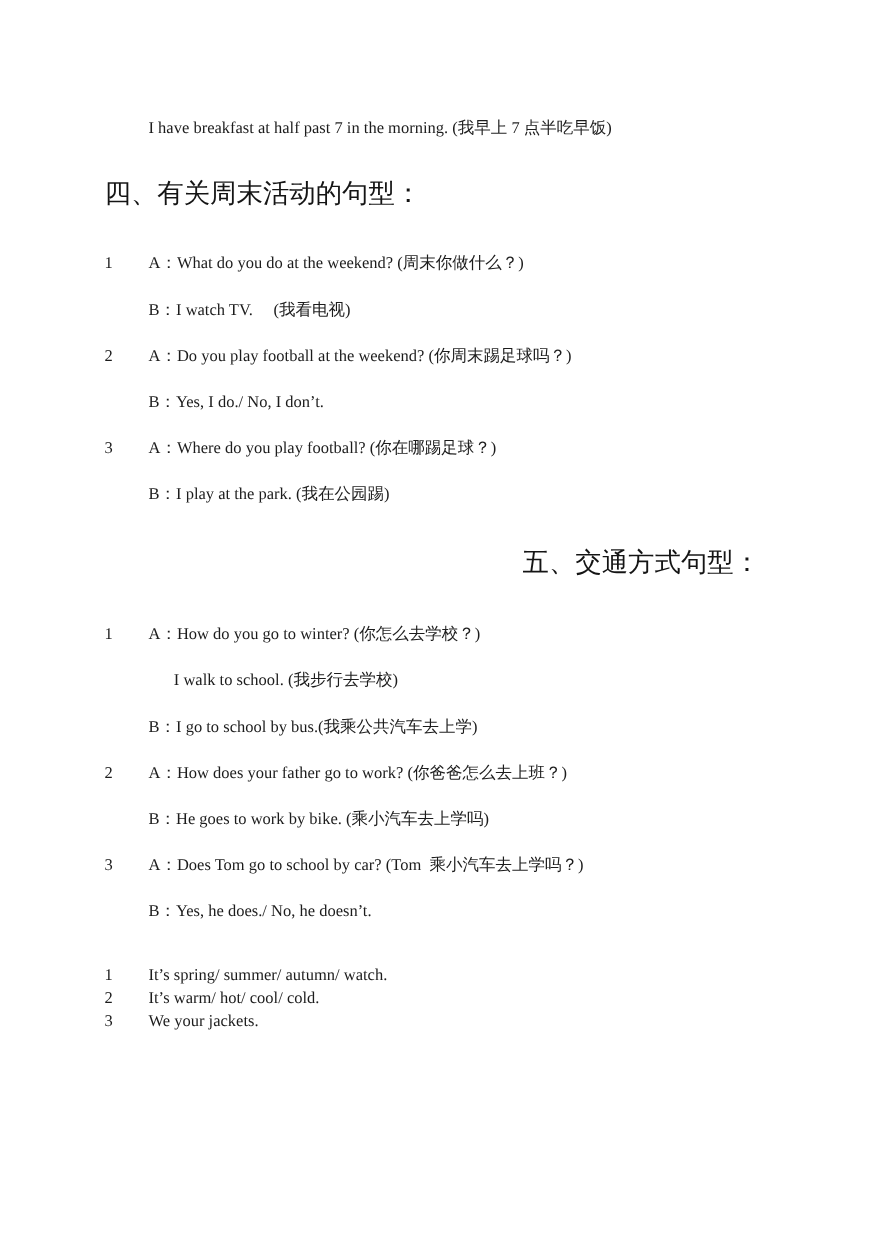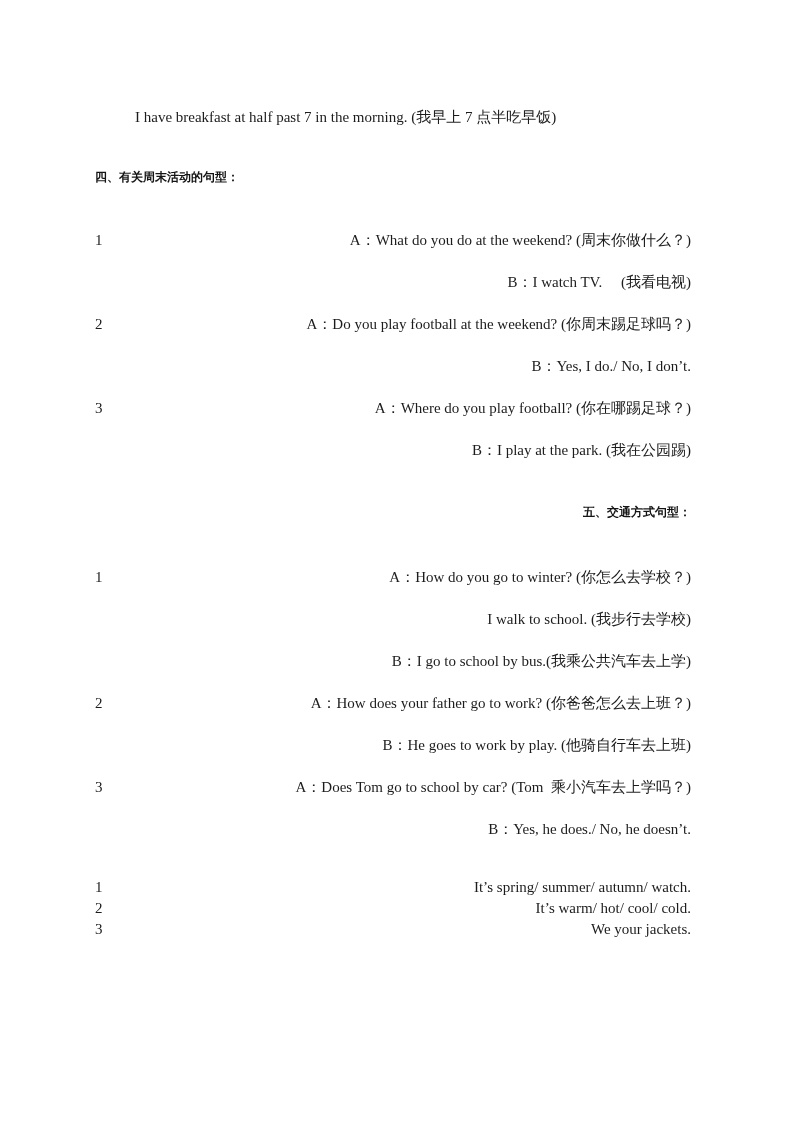--- a/index.html
+++ b/index.html
@@ -16,41 +16,41 @@
   }
   .content { padding-left: 95px; padding-right: 36px; }
   .intro {
     margin-top: 107px;
     padding-left: 40px;
     line-height: 21px;
     white-space: pre-wrap;
   }
   .heading {
     font-family: "Liberation Sans", "DejaVu Sans", sans-serif;
-    font-weight: 700;
-    font-size: 12px;
+    font-weight: 400;
+    font-size: 24px;
     line-height: 28px;
     color: #141414;
   }
   .sec-weekend .heading   { margin-top: 35px; }
   .sec-weekend .rows      { margin-top: 28px; }
   .sec-transport .heading { margin-top: 27px; text-align: right; }
   .sec-transport .rows    { margin-top: 30px; }
   .sec-seasons .heading   { margin-top: 23px; }
   .sec-seasons .rows      { margin-top: 27px; }
   .row {
     display: flex;
     align-items: baseline;
     height: 42px;
     line-height: 42px;
     white-space: pre-wrap;
   }
   .compact .row { height: 21px; line-height: 21px; }
   .num { flex: 0 0 40px; }
-  .text { flex: 1 1 auto; text-align: right; }
+  .text { flex: 1 1 auto; }
   .indent2 { padding-left: 23px; }
 </style>
 </head>
 <body>
 
 <div class="page">
   <div class="content">
 
     <div class="intro">I have breakfast at half past 7 in the morning. (我早上 7 点半吃早饭)</div>
 
@@ -98,21 +98,21 @@
         <div class="row">
           <span class="num"></span>
           <span class="text">B：I go to school by bus.(我乘公共汽车去上学)</span>
         </div>
         <div class="row">
           <span class="num">2</span>
           <span class="text">A：How does your father go to work? (你爸爸怎么去上班？)</span>
         </div>
         <div class="row">
           <span class="num"></span>
-          <span class="text">B：He goes to work by play. (他骑自行车去上班)</span>
+          <span class="text">B：He goes to work by bike. (乘小汽车去上学吗)</span>
         </div>
         <div class="row">
           <span class="num">3</span>
           <span class="text">A：Does Tom go to school by car? (Tom  乘小汽车去上学吗？)</span>
         </div>
         <div class="row">
           <span class="num"></span>
           <span class="text">B：Yes, he does./ No, he doesn’t.</span>
         </div>
       </div>

